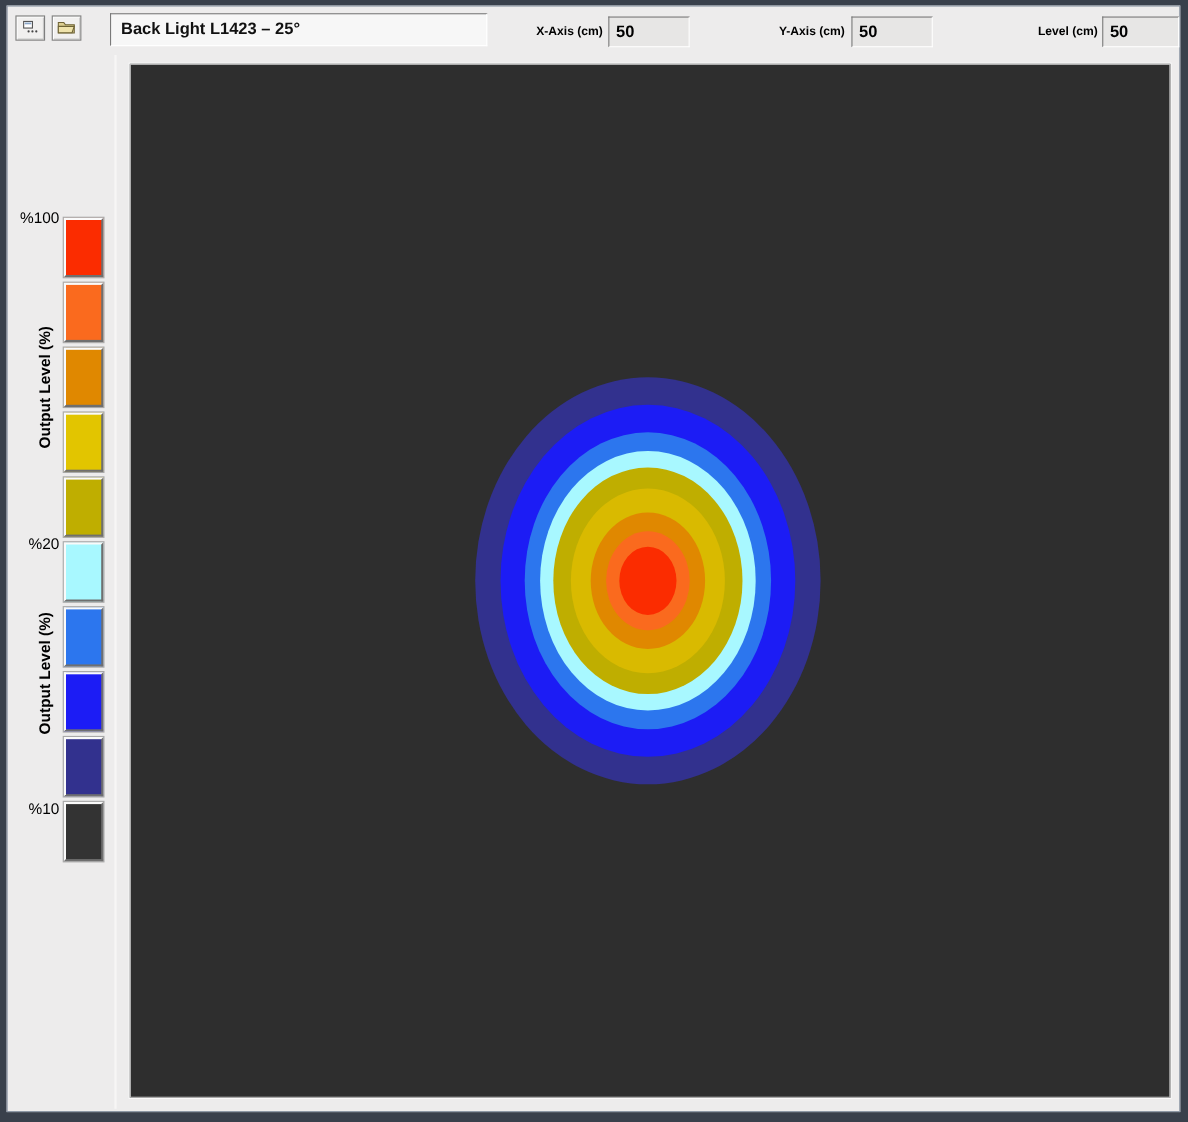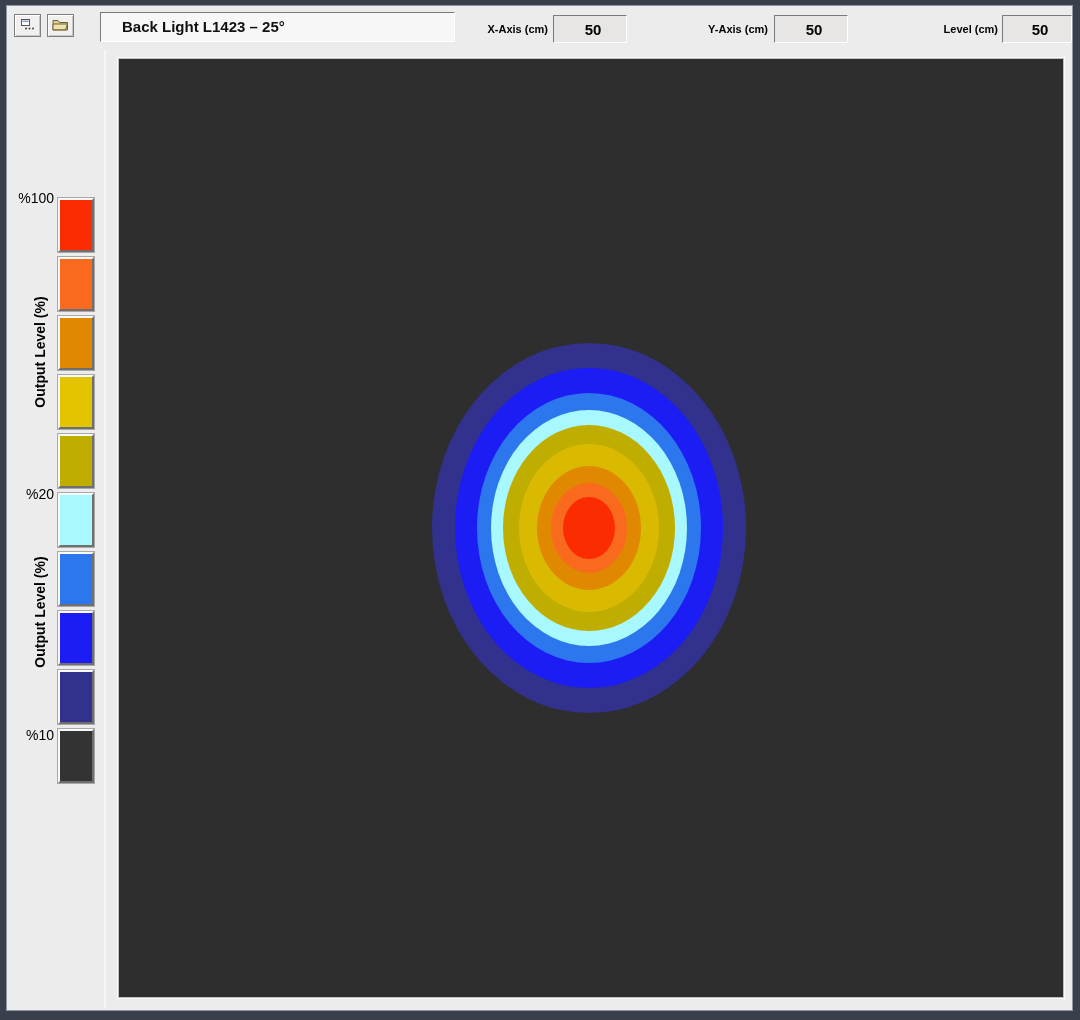--- a/index.html
+++ b/index.html
@@ -20,33 +20,33 @@
     background:#f1f0ef;border:1px solid #7f7f7f;
     box-shadow:inset 1px 1px 0 #ffffff, inset -1px -1px 0 #c7c7c7;
     display:flex;align-items:center;justify-content:center;
     padding:0;cursor:pointer;
   }
   .title-box{
     position:absolute;left:100px;top:12px;width:332px;height:28px;
     background:#f7f7f7;
     border:1px solid;border-color:#7a7a7a #ffffff #ffffff #7a7a7a;
     font-size:15px;font-weight:bold;color:#111;
-    line-height:28px;padding-left:21px;box-sizing:content-box;
+    line-height:28px;padding-left:9px;box-sizing:content-box;
   }
   .bar-label{
     position:absolute;top:18px;height:22px;line-height:22px;
     font-size:11px;font-weight:bold;color:#000;text-align:right;
   }
   .bar-input{
     position:absolute;top:15px;height:26px;width:66px;
     background:#e7e6e5;
     border:1px solid;border-color:#7a7a7a #ffffff #ffffff #7a7a7a;
     font-family:"Liberation Sans", sans-serif;
     font-size:15px;font-weight:bold;color:#000;
-    padding:0 0 0 6px;box-sizing:content-box;text-align:center;
+    padding:0 0 0 6px;box-sizing:content-box;
   }
   
   .tick{
     position:absolute;left:8px;width:46px;height:16px;
     font-size:14px;font-weight:normal;color:#000;text-align:right;
   }
   .vlabel{
     position:absolute;left:-42px;width:164px;height:16px;
     font-size:14px;font-weight:bold;color:#000;text-align:center;
     transform:rotate(-90deg);

